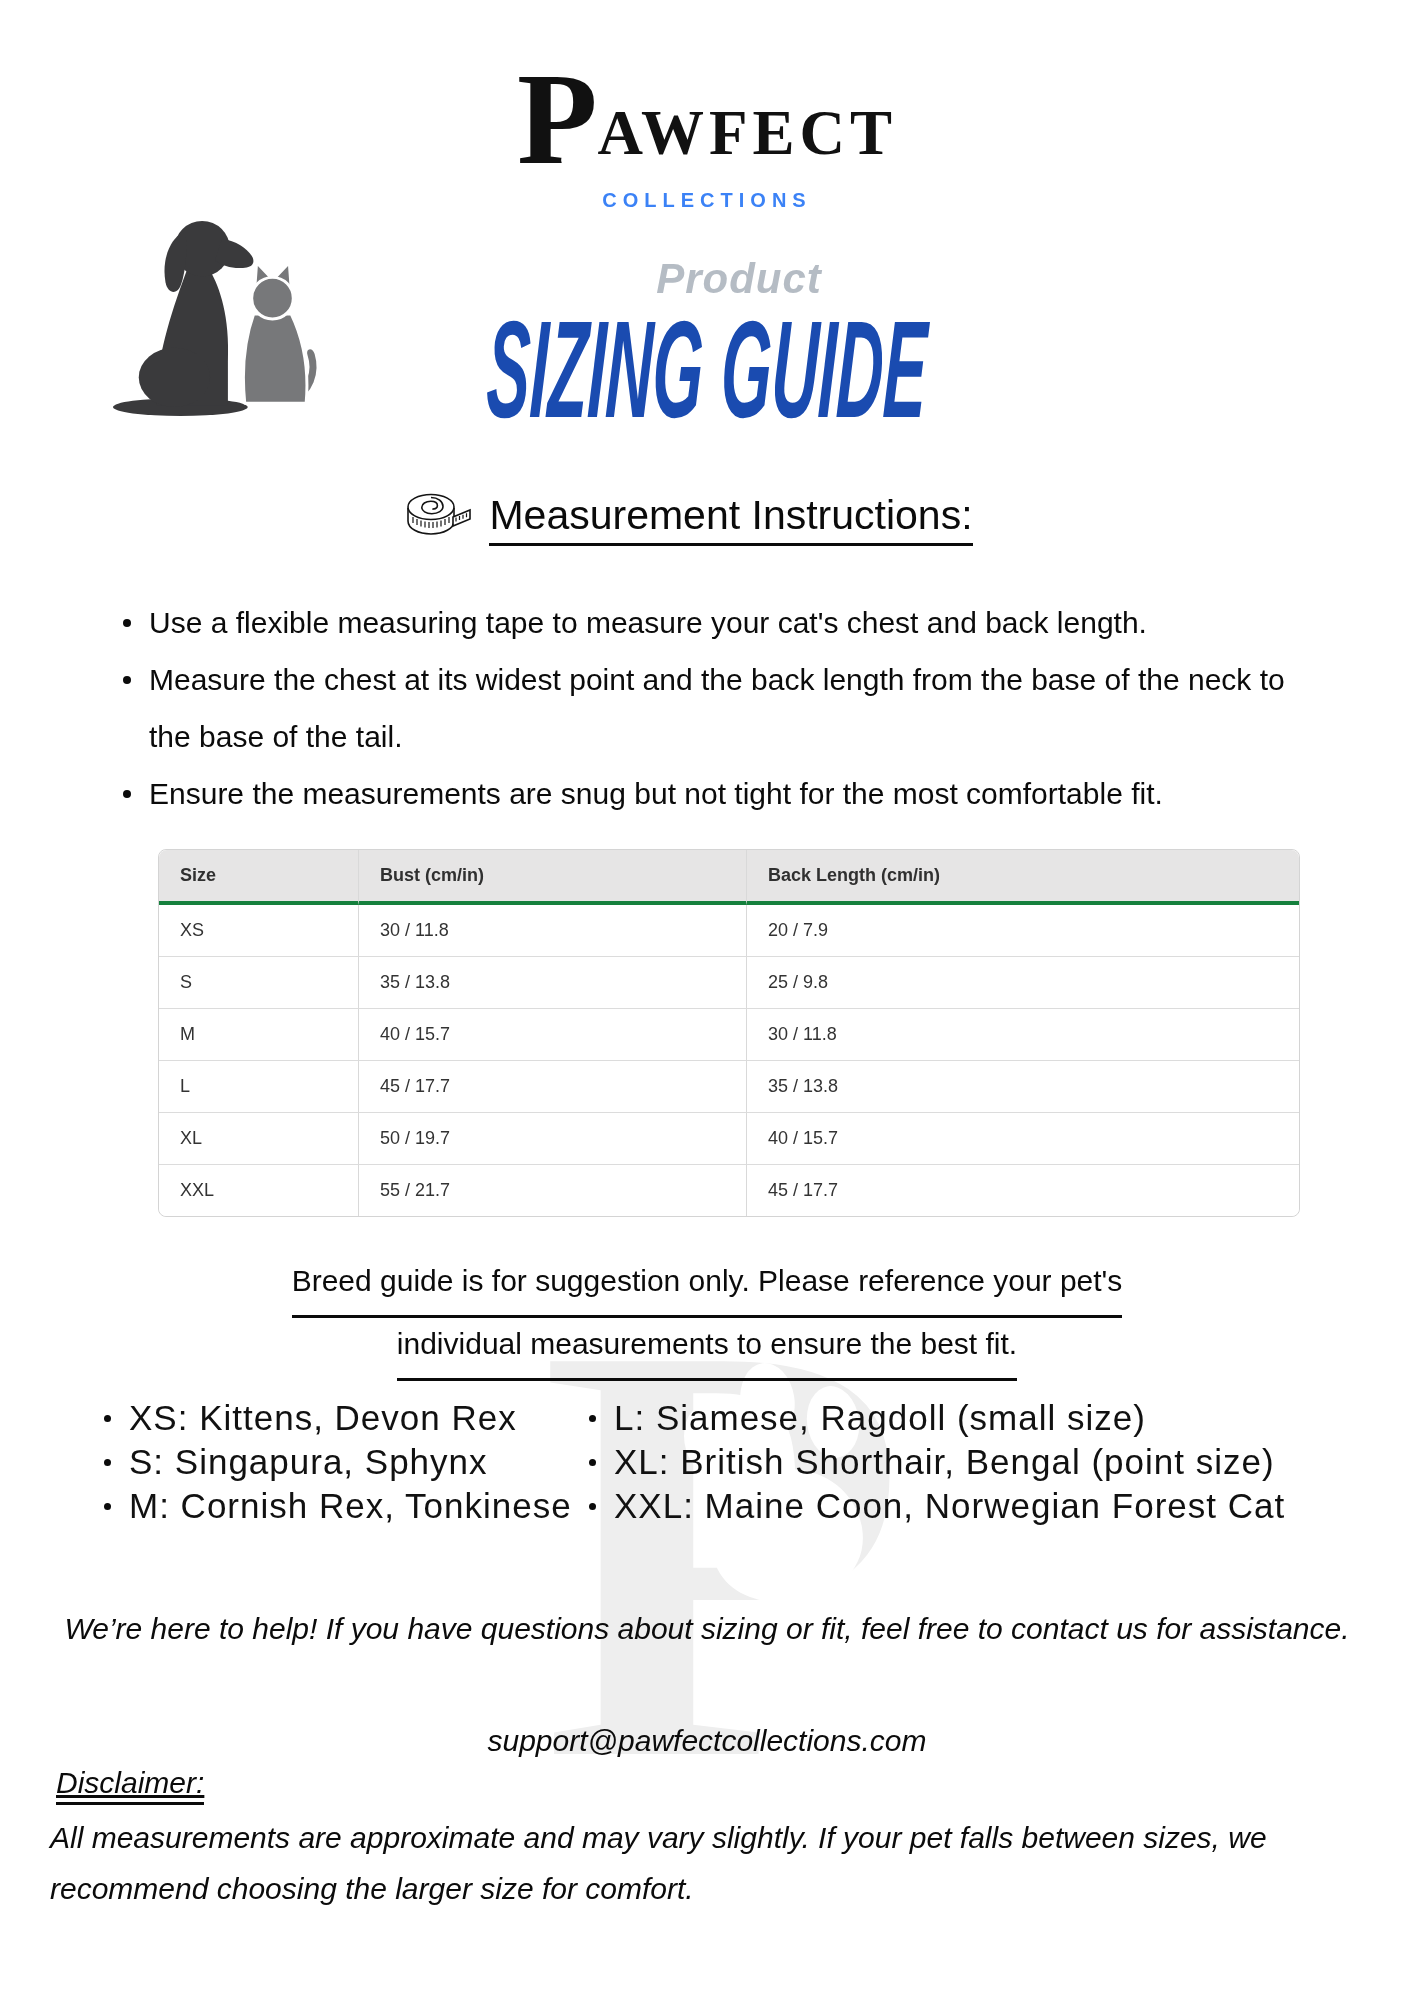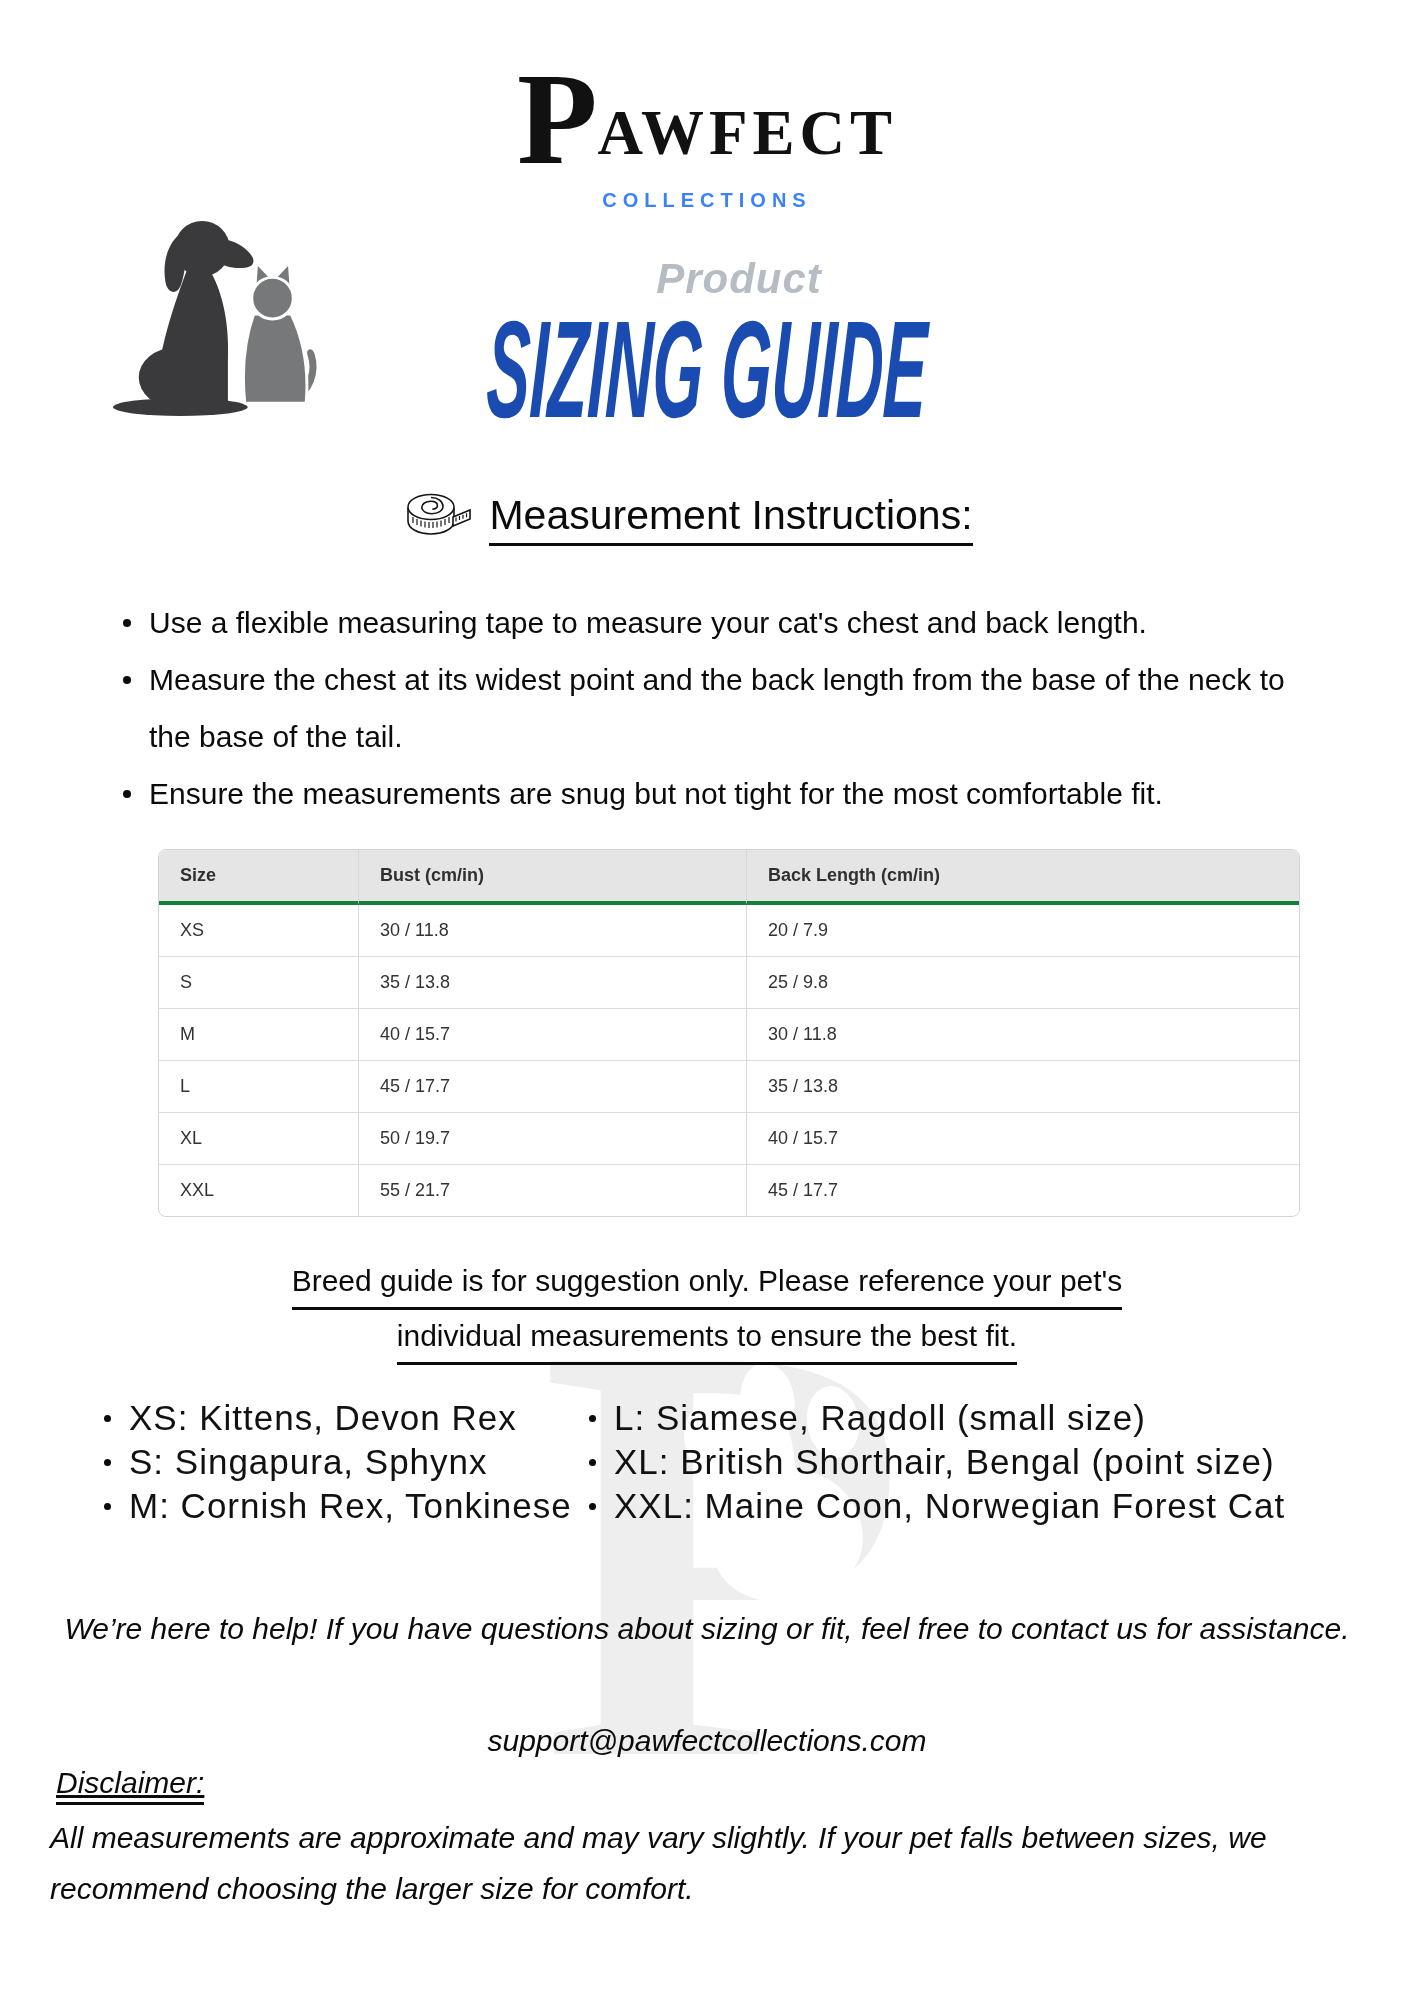--- a/index.html
+++ b/index.html
@@ -82,21 +82,21 @@
   .size-table thead th:last-child{border-top-right-radius:8px;}
   .size-table tbody tr:last-child td:first-child{border-bottom-left-radius:8px;}
   .size-table tbody tr:last-child td:last-child{border-bottom-right-radius:8px;}
   
   .watermark{position:absolute;left:520px;top:1292px;z-index:0;}
   .above{z-index:1;}
   
   .breed-heading{position:absolute;top:1264px;left:0;width:100%;text-align:center;z-index:1;}
   .breed-heading .bh-line{
     display:inline-block;font-size:30px;color:#0b0b0b;
-    border-bottom:3px solid #0b0b0b;padding-bottom:10px;margin-bottom:9px;line-height:1.1;
+    border-bottom:3px solid #0b0b0b;padding-bottom:18px;margin-bottom:9px;line-height:1.1;
   }
   .breed-col{position:absolute;top:1396px;z-index:1;}
   .breed-col.left{left:98px;}
   .breed-col.right{left:583px;}
   .breed-col ul{list-style:none;margin:0;padding:0;}
   .breed-col li{
     position:relative;padding-left:31px;font-size:35px;line-height:44px;
     letter-spacing:1px;color:#111;white-space:nowrap;
   }
   .breed-col li::before{

